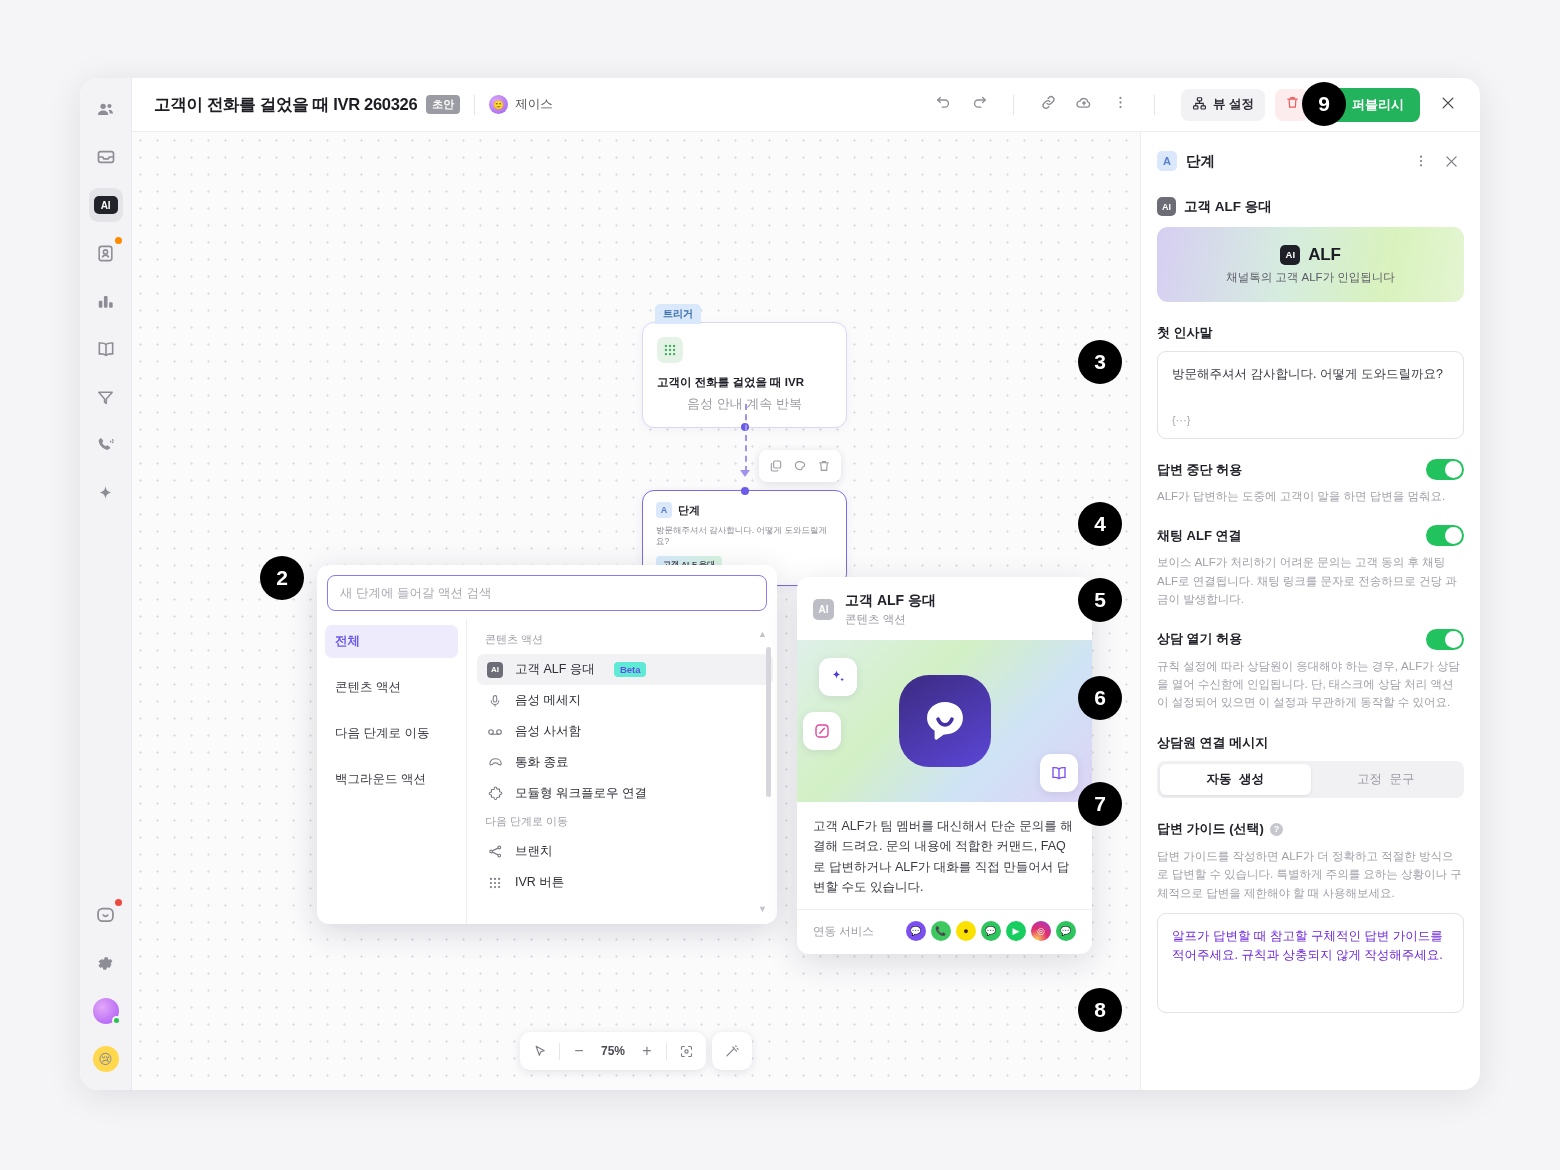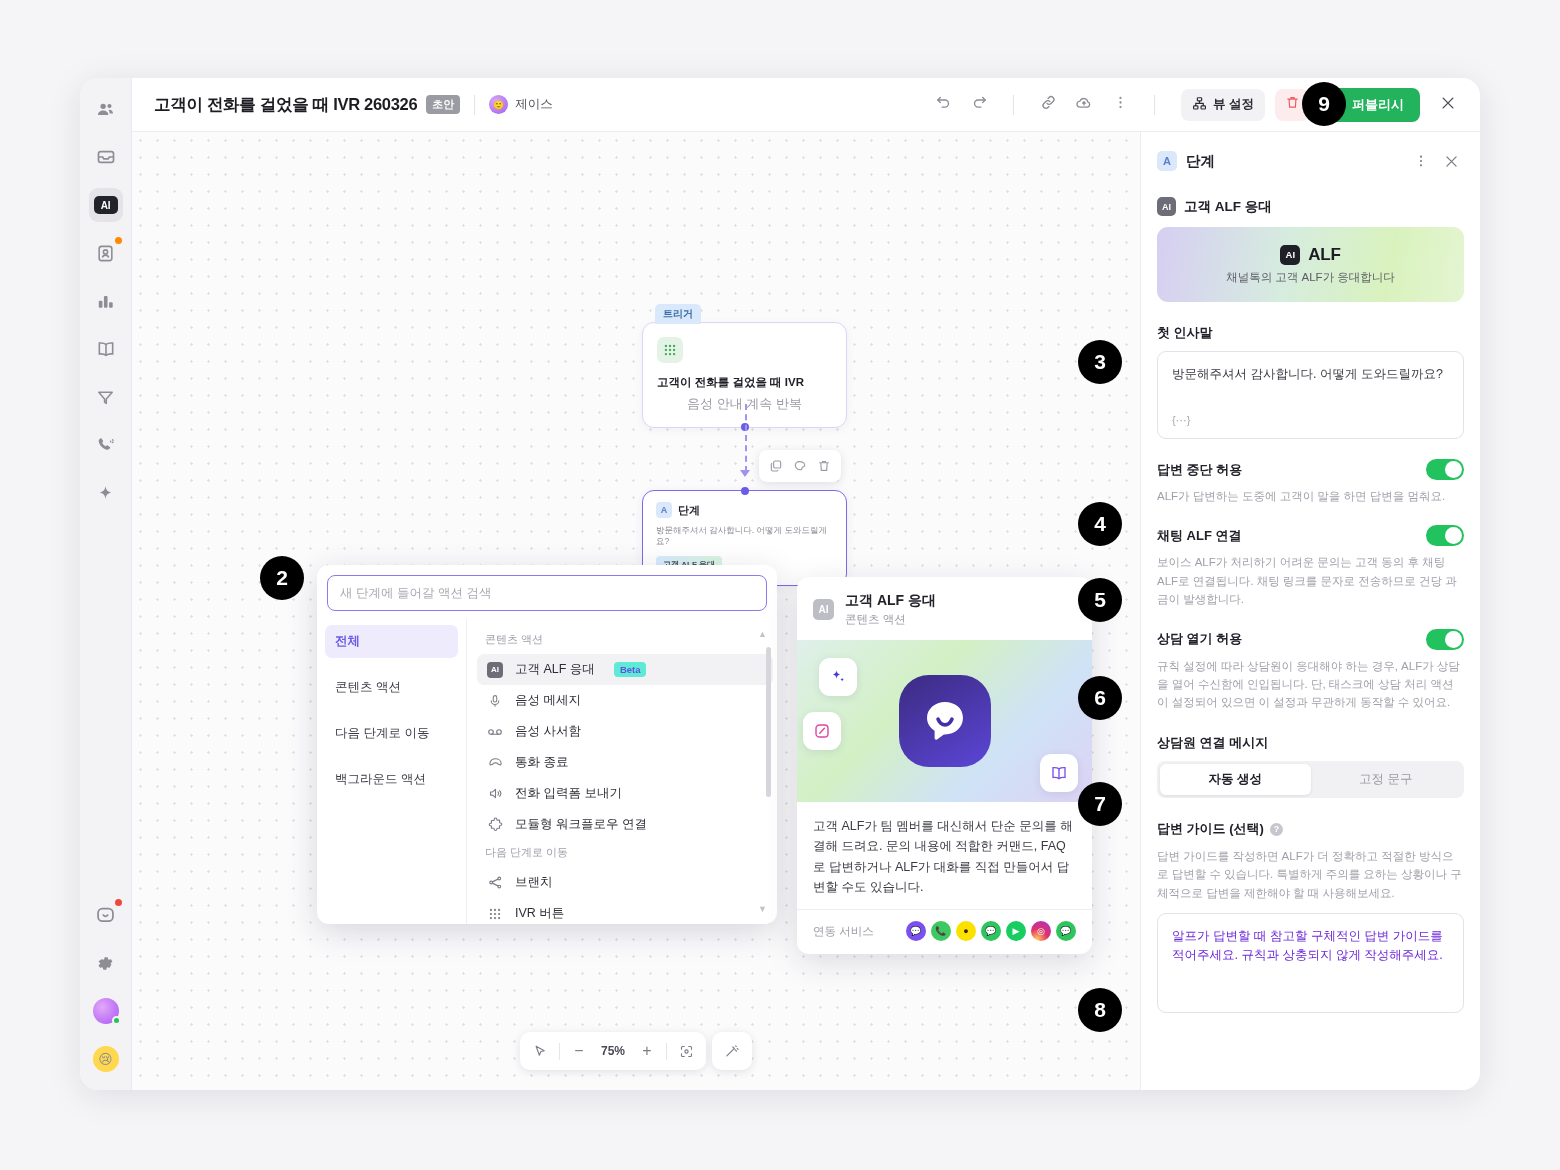--- a/index.html
+++ b/index.html
@@ -365,21 +365,21 @@
     margin-left:auto; width:38px; height:21px; border-radius:11px;
     background:#22c35e; position:relative; cursor:pointer;
   }
   .toggle .knob {
     position:absolute; right:2px; top:2px;
     width:17px;height:17px;border-radius:50%;background:#fff;
   }
   .toggle-desc { font-size:11.5px; color:#a0a0aa; line-height:1.6; margin-top:7px; }
 
   .seg {
-    display:flex; background:#f1f1f4; border-radius:8px; padding:3px; margin-top:9px;
+    display:flex; background:#f1f1f4; border-radius:8px; padding:3px; margin-top:9px;font-family:Liberation Mono, monospace;
   }
   .seg-opt {
     flex:1; text-align:center; padding:7px 0; font-size:12.5px;
     color:#9a9aa4; border-radius:6px; cursor:pointer;
   }
   .seg-opt.on { background:#fff; color:#21212a; font-weight:700;
     box-shadow:0 1px 3px rgba(30,30,60,.10); }
 
   .help-ic {
     width:13px;height:13px;border-radius:50%;background:#c6c6ce;color:#fff;
@@ -698,29 +698,20 @@
 
               <div class="act-item">
                 <span class="act-ic">
                   <svg width="15" height="15" viewBox="0 0 24 24" fill="none" stroke="currentColor" stroke-width="1.8" stroke-linecap="round">
                       <path d="M3 14c0-5 4-8 9-8s9 3 9 8c0 1.4-1.2 2.2-2.4 1.7l-2.1-.8c-.8-.3-1-1-.9-1.7-1.2-.5-2.4-.7-3.6-.7s-2.4.2-3.6.7c.1.7-.1 1.4-.9 1.7l-2.1.8C4.2 16.2 3 15.4 3 14z"></path>
                     </svg>
                 </span>
                 <span>통화 종료</span>
               </div>
 
-              <div class="act-item">
-                <span class="act-ic">
-                  <svg width="15" height="15" viewBox="0 0 24 24" fill="none" stroke="currentColor" stroke-width="1.8" stroke-linejoin="round">
-                      <path d="M4 9.5h3.5L12 5.5v13L7.5 14.5H4z"></path>
-                      <path d="M16 9.5a4 4 0 010 5M18.6 7.4a7 7 0 010 9.2" stroke-linecap="round"></path>
-                    </svg>
-                </span>
-                <span>전화 입력폼 보내기</span>
-              </div>
 
               <div class="act-item">
                 <span class="act-ic">
                   <svg width="15" height="15" viewBox="0 0 24 24" fill="none" stroke="currentColor" stroke-width="1.8" stroke-linejoin="round">
                       <path d="M10 3.5a2 2 0 014 0c0 .8 0 1.5 1 1.5h3.5v3.5c0 1 .7 1 1.5 1a2 2 0 010 4c-.8 0-1.5 0-1.5 1v3.5H15c-1 0-1 .7-1 1.5a2 2 0 01-4 0c0-.8 0-1.5-1-1.5H5.5V15c0-1-.7-1-1.5-1a2 2 0 010-4c.8 0 1.5 0 1.5-1V5.5H9c1 0 1-.7 1-1.5z"></path>
                     </svg>
                 </span>
                 <span>모듈형 워크플로우 연결</span>
               </div>
 
@@ -868,21 +859,21 @@
           <div class="sec-label">
             <span class="sec-ai">AI</span>
             <span class="sec-text">고객 ALF 응대</span>
           </div>
 
           <div class="alf-card">
             <div class="alf-row">
               <span class="alf-sq">AI</span>
               <span class="alf-name">ALF</span>
             </div>
-            <div class="alf-sub">채널톡의 고객 ALF가 응대합니다</div>
+            <div class="alf-sub">채널톡의 고객 ALF가 인입됩니다</div>
           </div>
 
           <div class="field-label">첫 인사말</div>
           <div class="textbox">
             <div class="textbox-text">방문해주셔서 감사합니다. 어떻게 도와드릴까요?</div>
             <div class="textbox-ellipsis">{⋯}</div>
           </div>
 
           <div class="toggle-row">
             <span class="toggle-label">답변 중단 허용</span>

